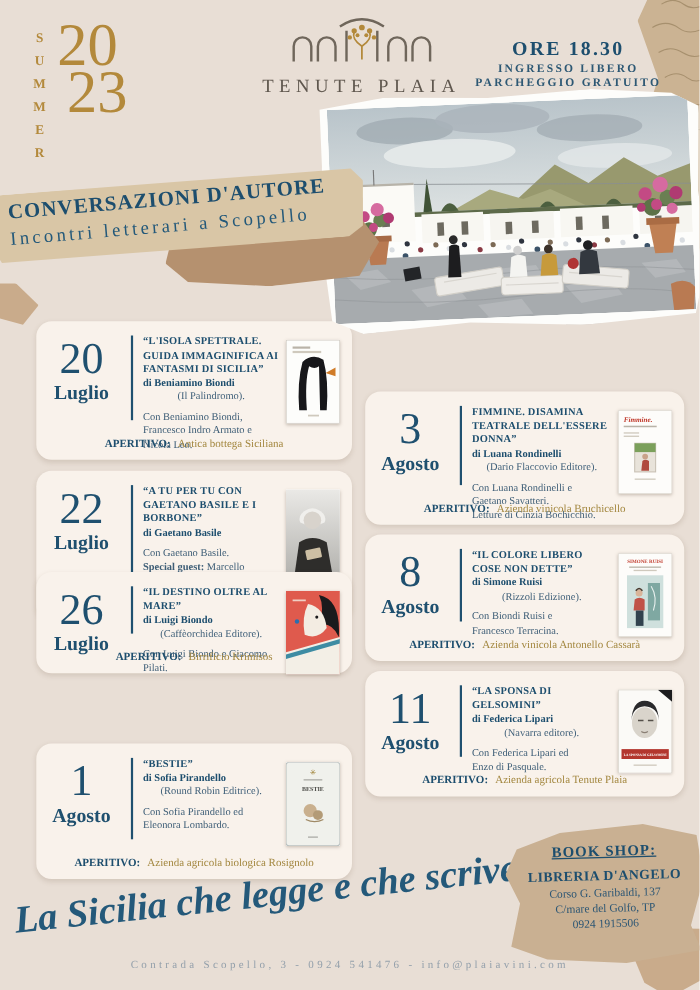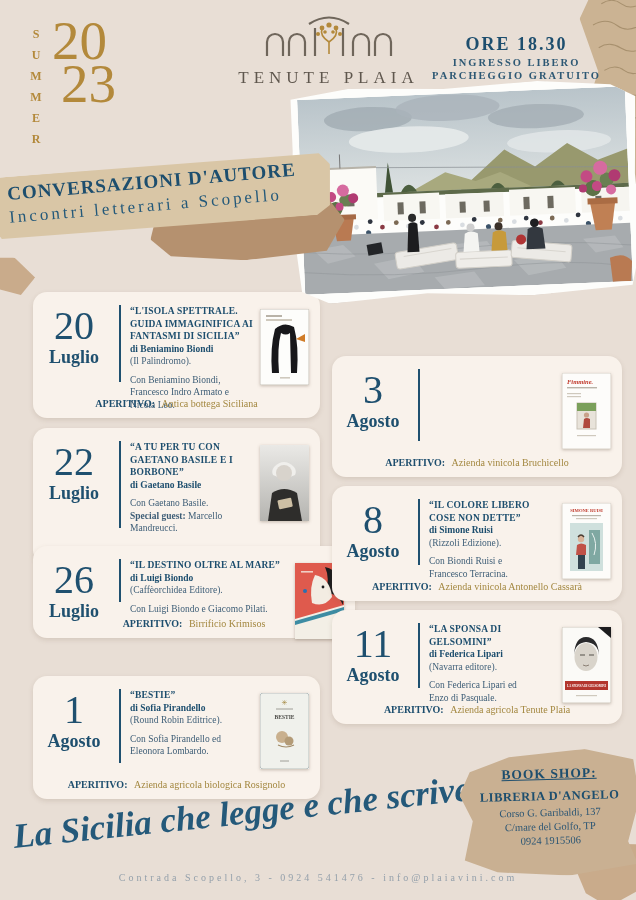--- a/index.html
+++ b/index.html
@@ -52,21 +52,21 @@
     box-shadow:0 2px 5px rgba(120,100,80,.18);}
   .col-l{left:33px; width:287px;}
   .col-r{left:332px; width:290px;}
   .date{position:absolute; left:0; top:14px; width:82px; text-align:center; color:#1f506f;}
   .day{font-size:40px; line-height:1;}
   .month{font-size:18px; font-weight:bold; margin-top:1px;}
   .vline{position:absolute; left:86px; top:13px; bottom:36px; width:2px; background:#1f506f;}
   .body{position:absolute; left:97px; top:13px; right:66px; line-height:1.32;}
   .ev-title{font-size:9.5px; font-weight:bold; letter-spacing:.2px; color:#1d4e6e;}
   .ev-author{font-size:9.5px; font-weight:bold; color:#1d4e6e;}
-  .ev-pub{font-size:9.5px; color:#41617a;}
+  .ev-pub{font-size:9.5px; color:#41617a;text-align:center;}
   .ev-guests{margin-top:6px; font-size:9.5px; color:#3d5d76;}
   .sg-label{font-weight:bold;}
   .aperitivo{position:absolute; left:0; right:0; bottom:9px; text-align:center; font-size:10px;}
   .ap-label{font-weight:bold; color:#1d4e6e;}
   .ap-value{color:#a3873f; margin-left:4px;}
   .cover{position:absolute; right:11px; top:17px; width:49px; height:76px;
     box-shadow:0 1px 3px rgba(100,80,60,.35); background:#fff;}
   .cover svg{width:100%; height:100%; display:block;}
   
   .tagline{position:absolute; left:12px; top:792px; width:480px; z-index:2;
@@ -353,21 +353,21 @@
         <path d="M8,76 L12,48 Q24,40 37,48 L42,76 Z" fill="#2e2d2b"></path>
         <rect x="18" y="54" width="14" height="9" rx="1" fill="#cdbfa4" transform="rotate(-12 25 58)"></rect>
       </svg>
     </div>
     <div class="aperitivo">
       <span class="ap-label">APERITIVO:</span>
       <span class="ap-value">Azienda vinicola Baglio Oro</span>
     </div>
   </div>
 
-  <div class="card col-l" style="top:546px;height:92px;padding-left:35px;">
+  <div class="card col-l" style="top:520px;height:92px;">
     <div class="date">
       <div class="day">26</div>
       <div class="month">Luglio</div>
     </div>
     <div class="vline"></div>
     <div class="body">
       <div class="ev-title">“IL DESTINO OLTRE AL MARE”</div>
       <div class="ev-author">di Luigi Biondo</div>
       <div class="ev-pub">(Caffèorchidea Editore).</div>
       <div class="ev-guests">
@@ -424,20 +424,30 @@
       <span class="ap-value">Azienda agricola biologica Rosignolo</span>
     </div>
   </div>
 
   <div class="card col-r" style="top:356px;height:121px;">
     <div class="date">
       <div class="day">3</div>
       <div class="month">Agosto</div>
     </div>
     <div class="vline"></div>
+    <div class="body">
+      <div class="ev-title">FIMMINE. DISAMINA TEATRALE DELL'ESSERE DONNA”</div>
+      <div class="ev-author">di Luana Rondinelli</div>
+      <div class="ev-pub">(Dario Flaccovio Editore).</div>
+      <div class="ev-guests">
+        <div>Con Luana Rondinelli e</div>
+        <div>Gaetano Savatteri.</div>
+        <div>Letture di Cinzia Bochicchio.</div>
+      </div>
+    </div>
     <div class="cover">
       <svg viewBox="0 0 49 76">
         <rect x="0" y="0" width="49" height="76" fill="#fdfcfa" stroke="#d8d2c8"></rect>
         <text x="5" y="11" font-size="6.5" font-weight="bold" font-style="italic" fill="#c0392b">Fimmine.</text>
         <rect x="5" y="14" width="30" height="1.4" fill="#b9b3a8"></rect>
         <rect x="5" y="20" width="14" height="1.2" fill="#cfc9bd"></rect>
           <rect x="5" y="23" width="14" height="1.2" fill="#cfc9bd"></rect>
         <rect x="15" y="30" width="19" height="26" fill="#e8e3da" stroke="#c9c2b6"></rect>
         <rect x="15" y="30" width="19" height="8" fill="#7ba05b"></rect>
         <circle cx="24.5" cy="42" r="2.6" fill="#c9a28a"></circle>

